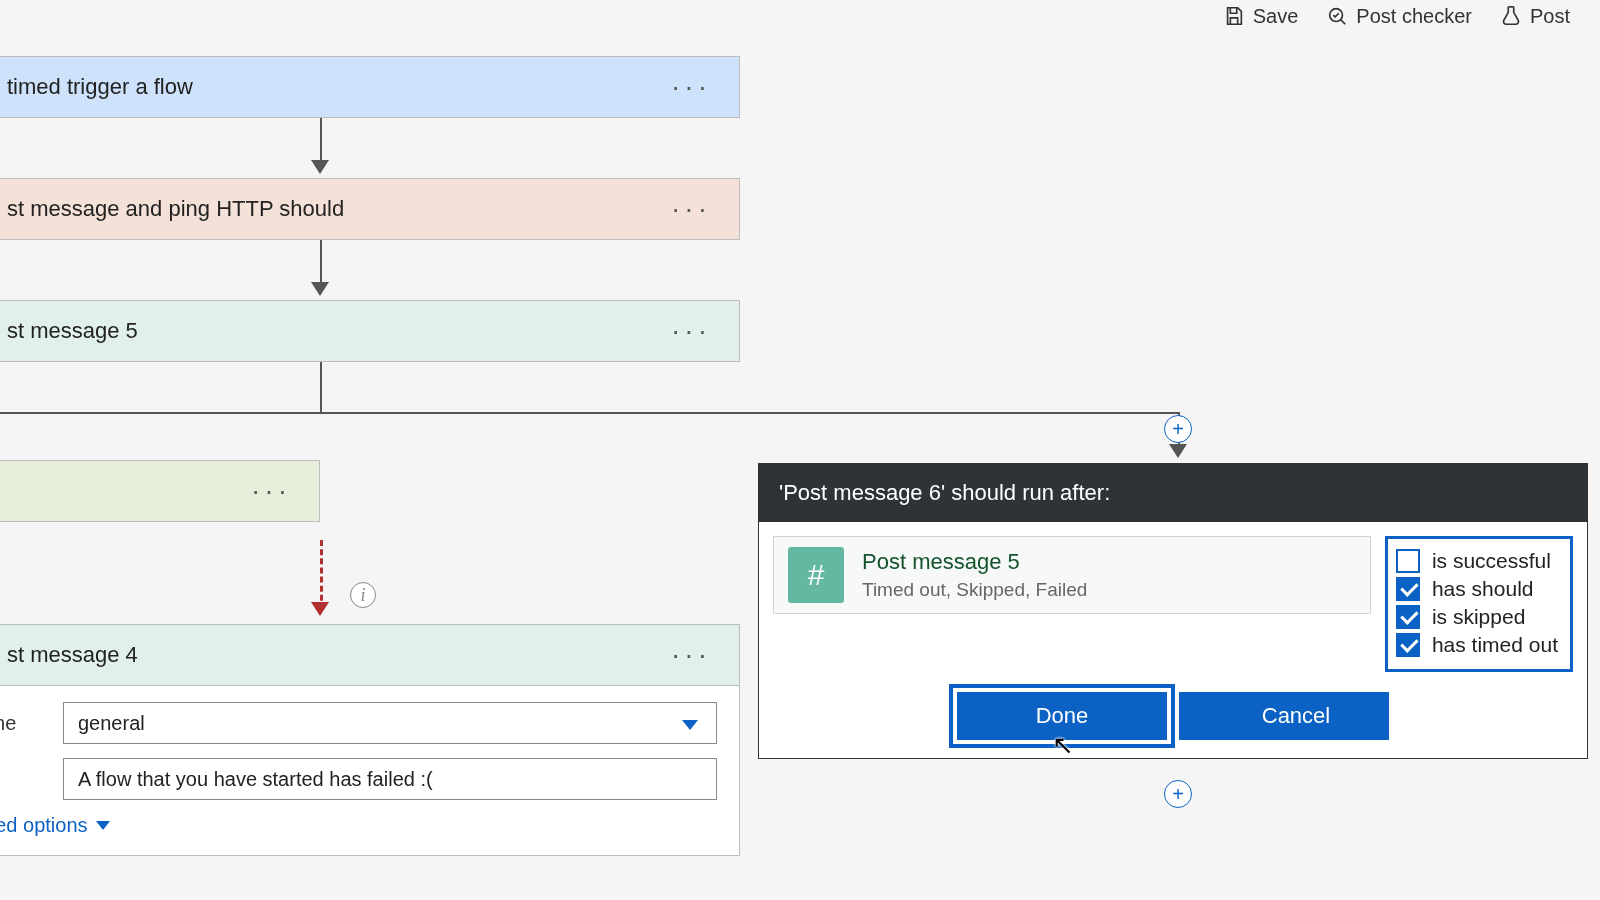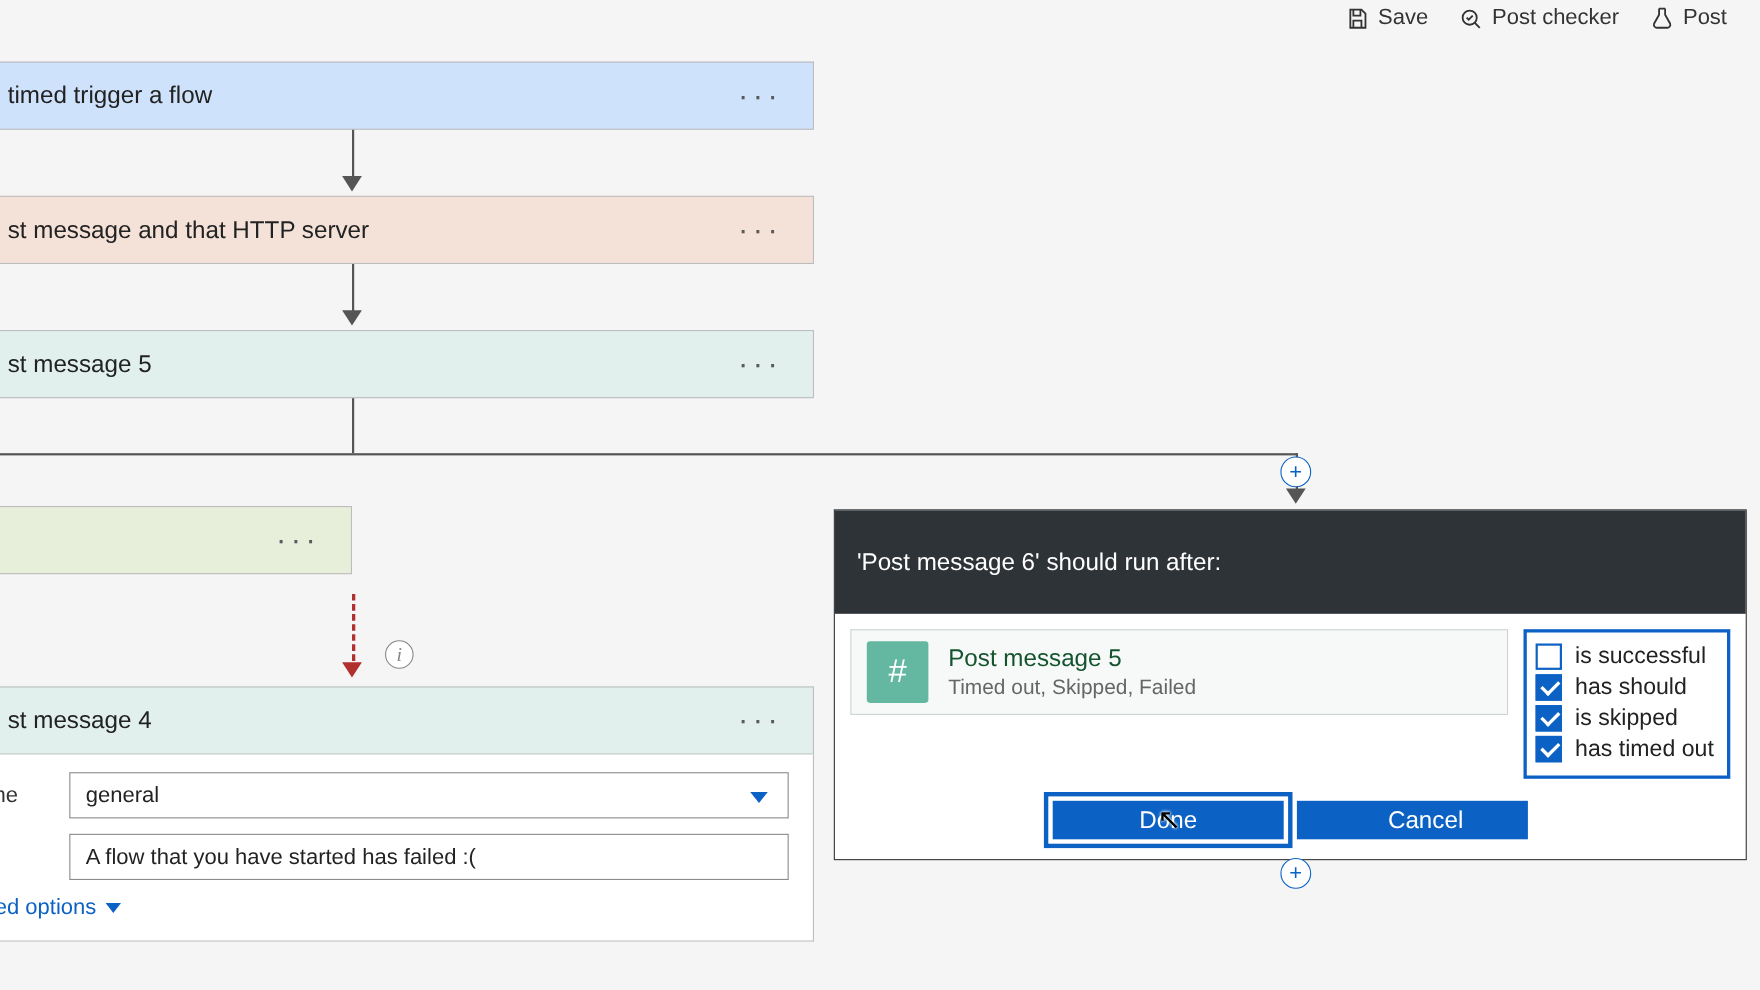--- a/index.html
+++ b/index.html
@@ -3,21 +3,21 @@
 <meta charset="utf-8">
 <style>
   * { box-sizing: border-box; font-family: "Segoe UI", Arial, sans-serif; }
   html, body { margin: 0; padding: 0; width: 1600px; height: 900px; background: #f5f5f5; overflow: hidden; position: relative; }
 
   
   .toolbar {
     position: absolute; top: 0; right: 30px; height: 32px;
     display: flex; align-items: center; gap: 28px; font-size: 20px; color: #333;
   }
-  .toolbar .tool { display: flex; align-items: flex-end; gap: 8px; cursor: pointer; }
+  .toolbar .tool { display: flex; align-items: center; gap: 8px; cursor: pointer; }
   .toolbar svg { width: 22px; height: 22px; fill: none; stroke: #333; stroke-width: 1.8; }
 
   
   .step {
     position: absolute; left: -60px; width: 800px; height: 62px;
     border: 1px solid #bdbdbd; background: #fff;
     display: flex; align-items: center; padding-left: 66px;
     font-size: 22px; color: #222;
   }
   .step.blue   { background: #cfe2fb; }
@@ -83,21 +83,21 @@
     border-top: 9px solid #0b62c4;
   }
 
   
   .run-after {
     position: absolute; width: 830px;
     border: 1px solid #333; background: #fff;
   }
   .run-after .ra-header {
     background: #2e3338; color: #fff; font-size: 22px;
-    padding: 34px 20px;
+    padding: 16px 20px;
   }
   .run-after .ra-body {
     display: flex; align-items: flex-start; padding: 14px 14px 10px 14px; gap: 14px;
   }
   .ra-source {
     flex: 1; border: 1px solid #cfd3d6; background: #f6f9f8;
     display: flex; align-items: center; gap: 18px; padding: 10px 14px;
     min-height: 68px;
   }
   .ra-source .ra-icon {
@@ -118,21 +118,21 @@
   .ra-opt .cb.checked { background: #0b62c4; }
   .ra-opt .cb.checked::after {
     content: ""; width: 7px; height: 13px;
     border: solid #fff; border-width: 0 3px 3px 0; transform: rotate(45deg) translateY(-2px);
   }
 
   .ra-buttons {
     display: flex; gap: 12px; justify-content: center; padding: 10px 14px 18px 14px;
   }
   .ra-btn {
-    flex: 0 0 210px; height: 35px; display: flex; align-items: center; justify-content: center;
+    flex: 0 0 210px; height: 48px; display: flex; align-items: center; justify-content: center;
     font-size: 22px; color: #fff; cursor: pointer;
   }
   .ra-btn.done   { background: #0b62c4; outline: 4px solid #0b62c4; outline-offset: 4px; }
   .ra-btn.cancel { background: #0b62c4; padding-left: 24px; }
 
   
   .cursor {
     position: absolute; font-size: 26px; color: #000; pointer-events: none;
     text-shadow: 0 0 3px #fff, 0 0 3px #fff;
   }
@@ -167,21 +167,21 @@
 </div>
 
 <div class="step blue" style="top:56px;">
   <span>timed trigger a flow</span>
   <span class="dots">···</span>
 </div>
 <div class="vline" style="left:320px; top:118px; height:50px;"></div>
 <div class="arrow-down" style="left:311px; top:160px;"></div>
 
 <div class="step orange" style="top:178px;">
-  <span>st message and that HTTP server</span>
+  <span>st message and ping HTTP should</span>
   <span class="dots">···</span>
 </div>
 <div class="vline" style="left:320px; top:240px; height:50px;"></div>
 <div class="arrow-down" style="left:311px; top:282px;"></div>
 
 <div class="step teal" style="top:300px;">
   <span>st message 5</span>
   <span class="dots">···</span>
 </div>
 

